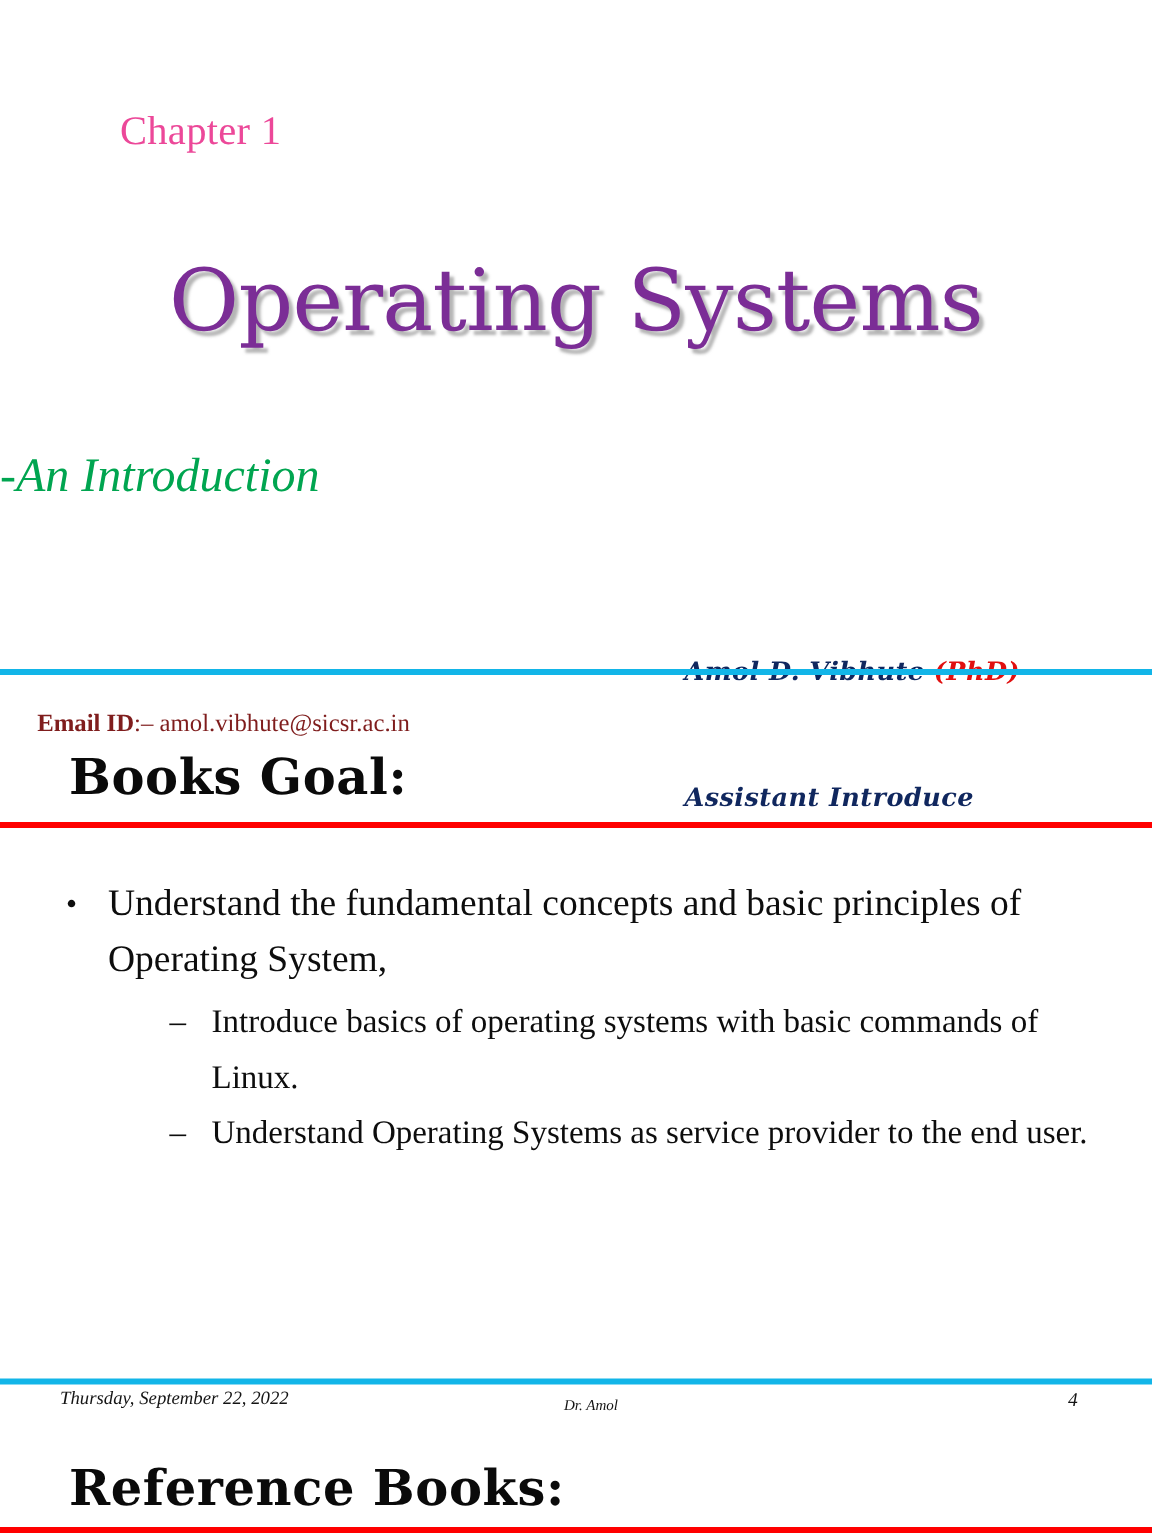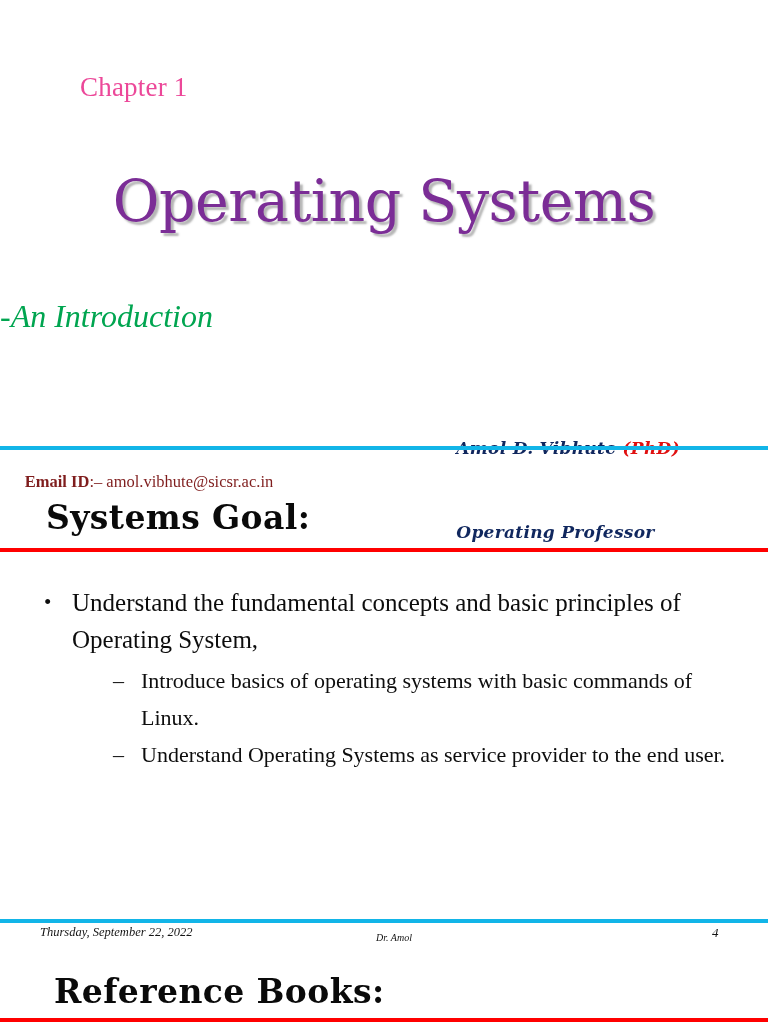--- a/index.html
+++ b/index.html
@@ -105,21 +105,21 @@
   
   .section-heading {
     left: 46px;
     font-size: 33px;
     font-weight: bold;
     color: #0a0a0a;
     font-family: "DejaVu Serif", "Liberation Serif", serif;
     letter-spacing: 0.4px;
   }
   .heading-course-goal { top: 498px; }
-  .heading-reference-books { top: 972px; margin-left: 8px; }
+  .heading-reference-books { top: 972px; }
 
   .body-list {
     position: absolute;
     left: 40px;
     top: 584px;
     width: 700px;
   }
   .bullet-l1 {
     position: relative;
     padding-left: 32px;
@@ -174,33 +174,33 @@
   <div>
 
     <div class="abs chapter-label">Chapter 1</div>
 
     <div class="abs deck-title">Operating Systems</div>
 
     <div class="abs deck-subtitle">-An Introduction</div>
 
     <div class="abs author-block">
       <span class="author-name"><span>Amol D. Vibhute </span><span class="phd">(PhD)</span></span>
-      <span class="author-role">Operating Professor</span>
+      <span class="author-role">Assistant Introduce</span>
     </div>
 
     <div class="rule-cyan" style="top:446px;"></div>
 
     <div class="abs email-line">
       <span class="lbl">Email ID</span><span>:– amol.vibhute@sicsr.ac.in</span>
     </div>
   </div>
 
   <div>
 
-    <div class="abs section-heading heading-course-goal">Systems Goal:</div>
+    <div class="abs section-heading heading-course-goal">Books Goal:</div>
 
     <div class="rule-red" style="top:548px;"></div>
 
     <div class="body-list">
 
       <div class="bullet-l1">
         <span class="marker">•</span>
         <span>Understand the fundamental concepts and basic principles of Operating System,</span>
 
         <div class="sub-list">

